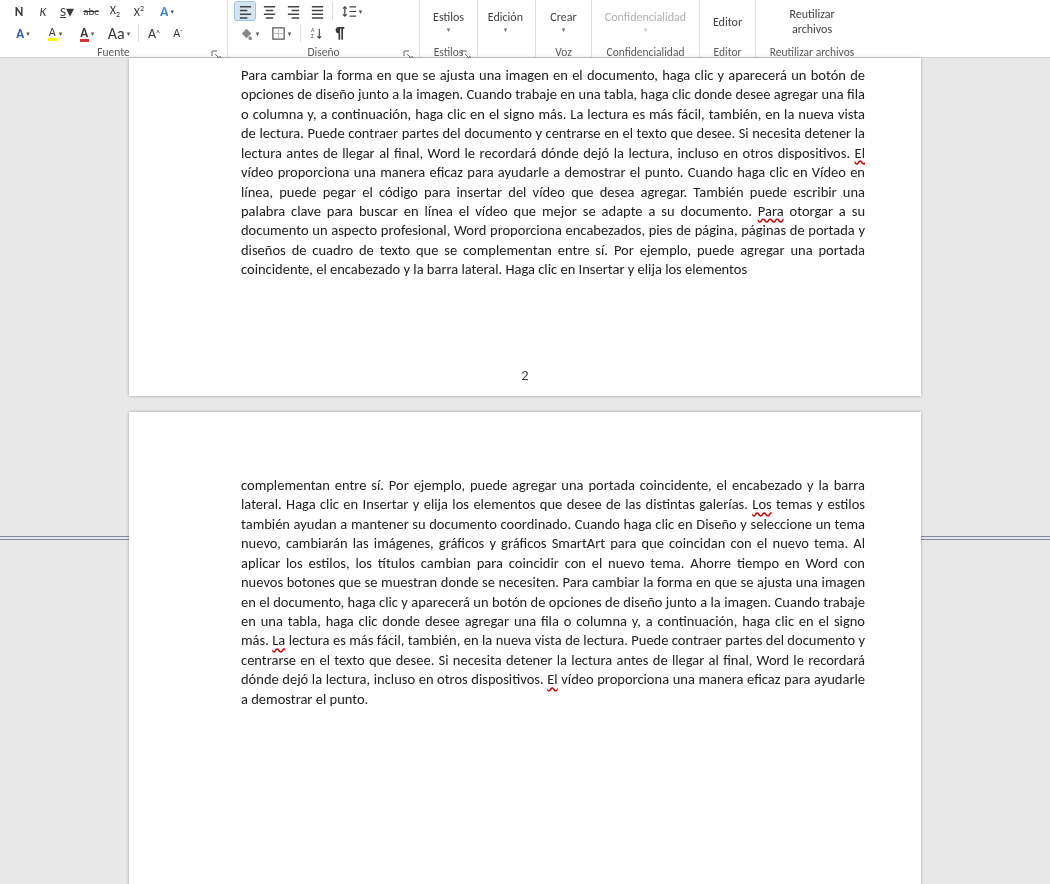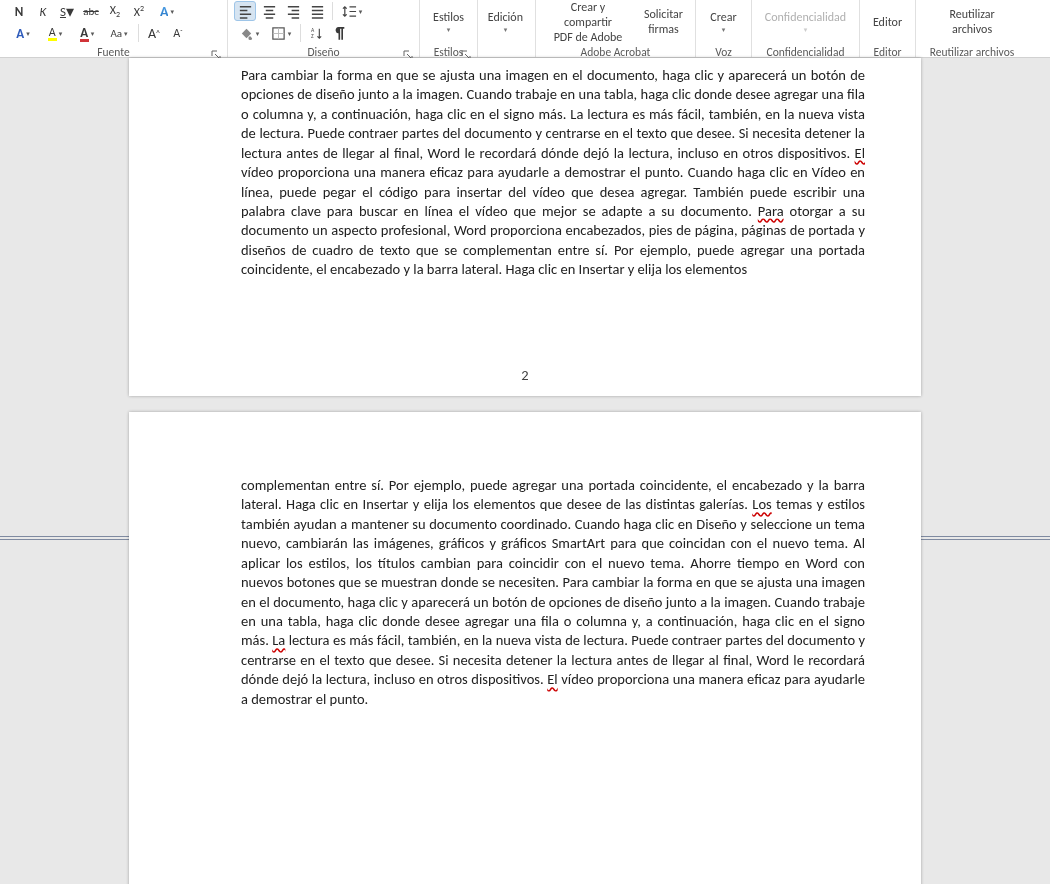--- a/index.html
+++ b/index.html
@@ -93,21 +93,21 @@
               <span class="caret">▾</span>
           </div>
           <div class="ctrl dropdown">
             <div style="display:flex;flex-direction:column;align-items:center">
               <span class="fontcolor-A">A</span>
               <div class="fontcolor-swatch"></div>
             </div>
               <span class="caret">▾</span>
           </div>
           <div class="ctrl dropdown">
-              <span style="font-size:11px">Aa</span>
+              <span style="font-size:16px">Aa</span>
               <span class="caret">▾</span>
             </div>
           <div style="width:1px;height:18px;background:#ddd;margin:0 2px"></div>
           <div class="ctrl">
               <span style="font-size:14px">A</span>
               <span style="font-size:8px;vertical-align:super">^</span>
             </div>
           <div class="ctrl">
               <span style="font-size:12px">A</span>
               <span style="font-size:7px;vertical-align:super">ˇ</span>
@@ -218,31 +218,20 @@
       <div class="big-btn">
         <span>Edición</span>
         <span class="caret-b">▾</span>
       </div>
     </div>
     <div class="ribbon-label-row">
         <span>&nbsp;</span>
       </div>
   </div>
 
-  <div class="ribbon-group" style="width:160px">
-    <div class="ribbon-controls" style="justify-content:center">
-      <div class="big-btn" style="white-space:pre-line">Crear y compartir
-PDF de Adobe</div>
-      <div class="big-btn" style="white-space:pre-line">Solicitar
-firmas</div>
-    </div>
-    <div class="ribbon-label-row">
-        <span>Adobe Acrobat</span>
-      </div>
-  </div>
 
   <div class="ribbon-group" style="width:56px">
     <div class="ribbon-controls" style="justify-content:center">
       <div class="big-btn">
         <span>Crear</span>
         <span class="caret-b">▾</span>
       </div>
     </div>
     <div class="ribbon-label-row">
         <span>Voz</span>

